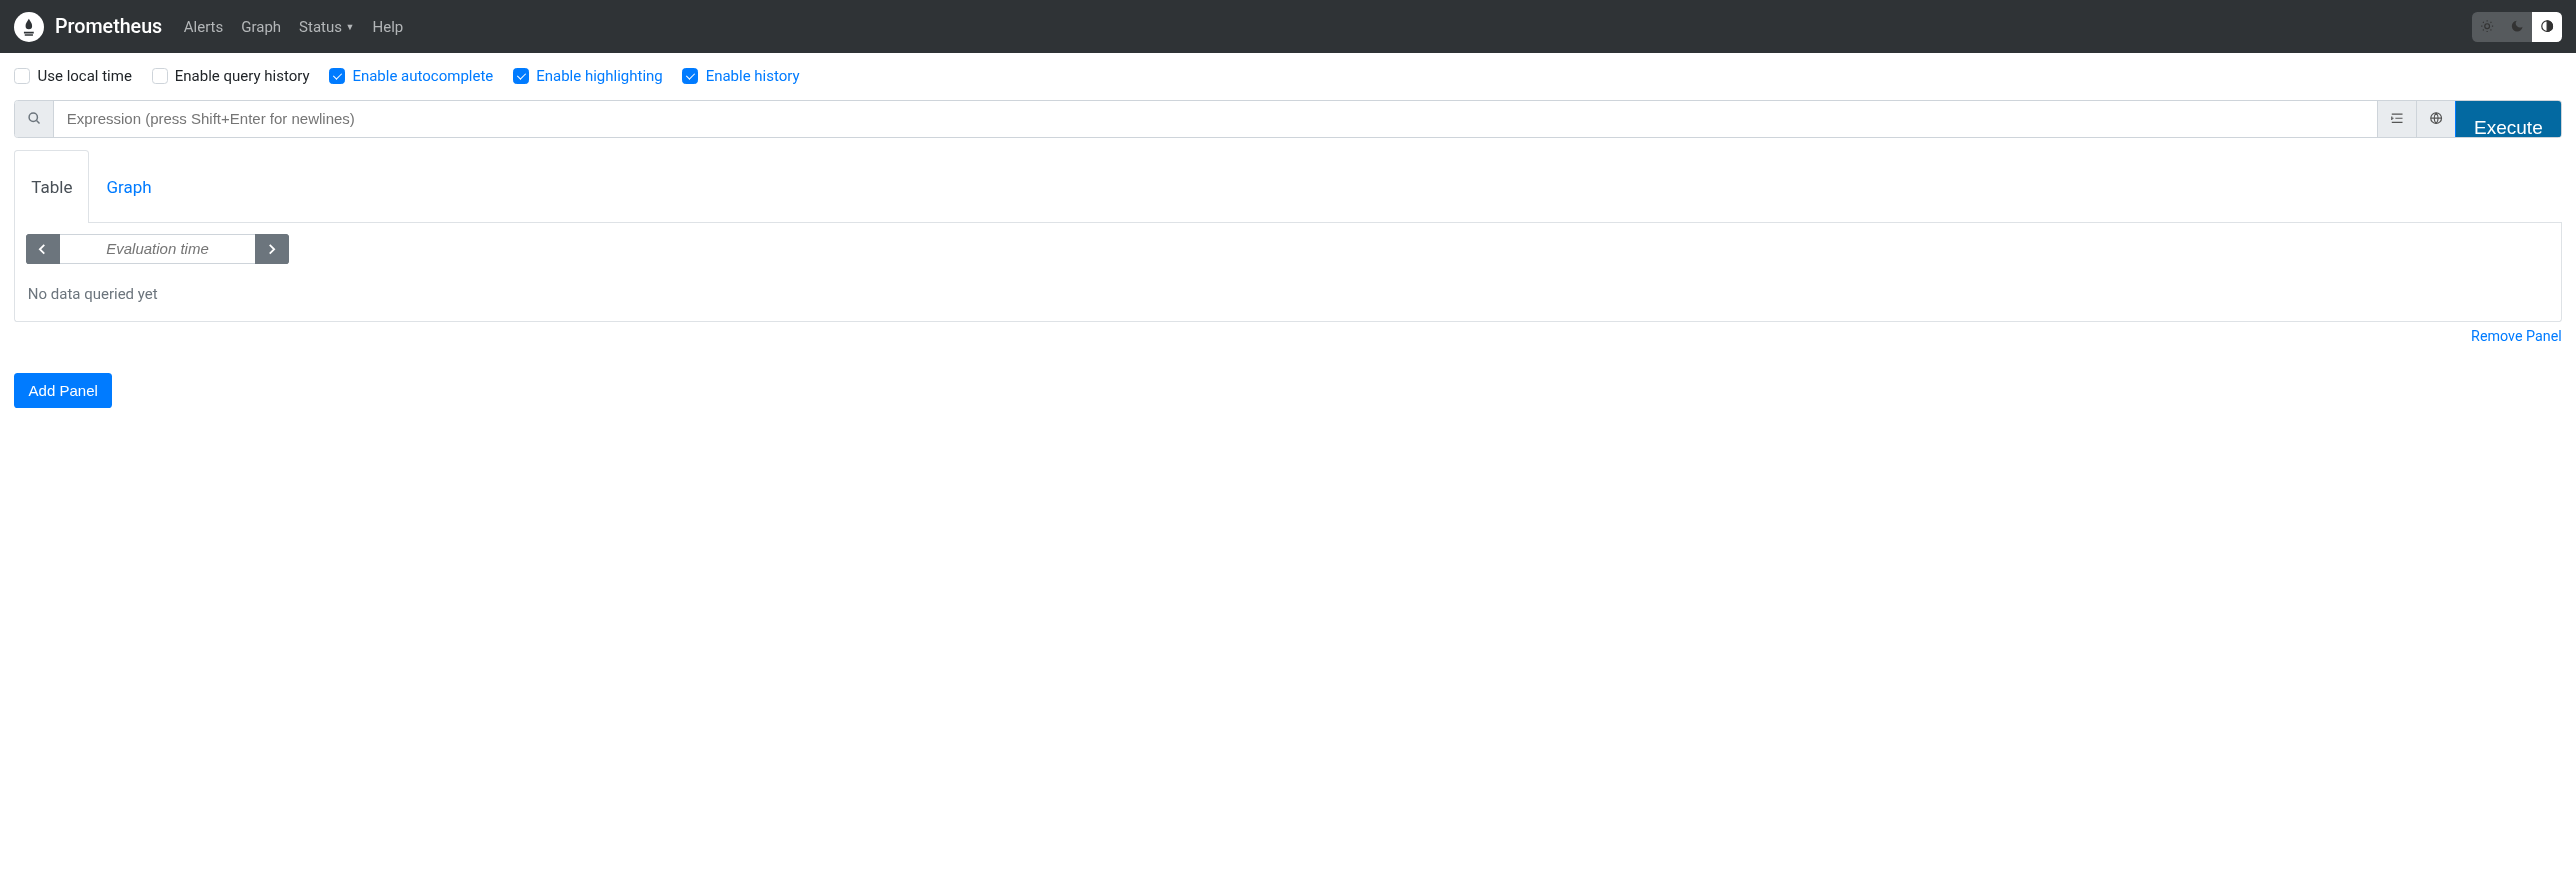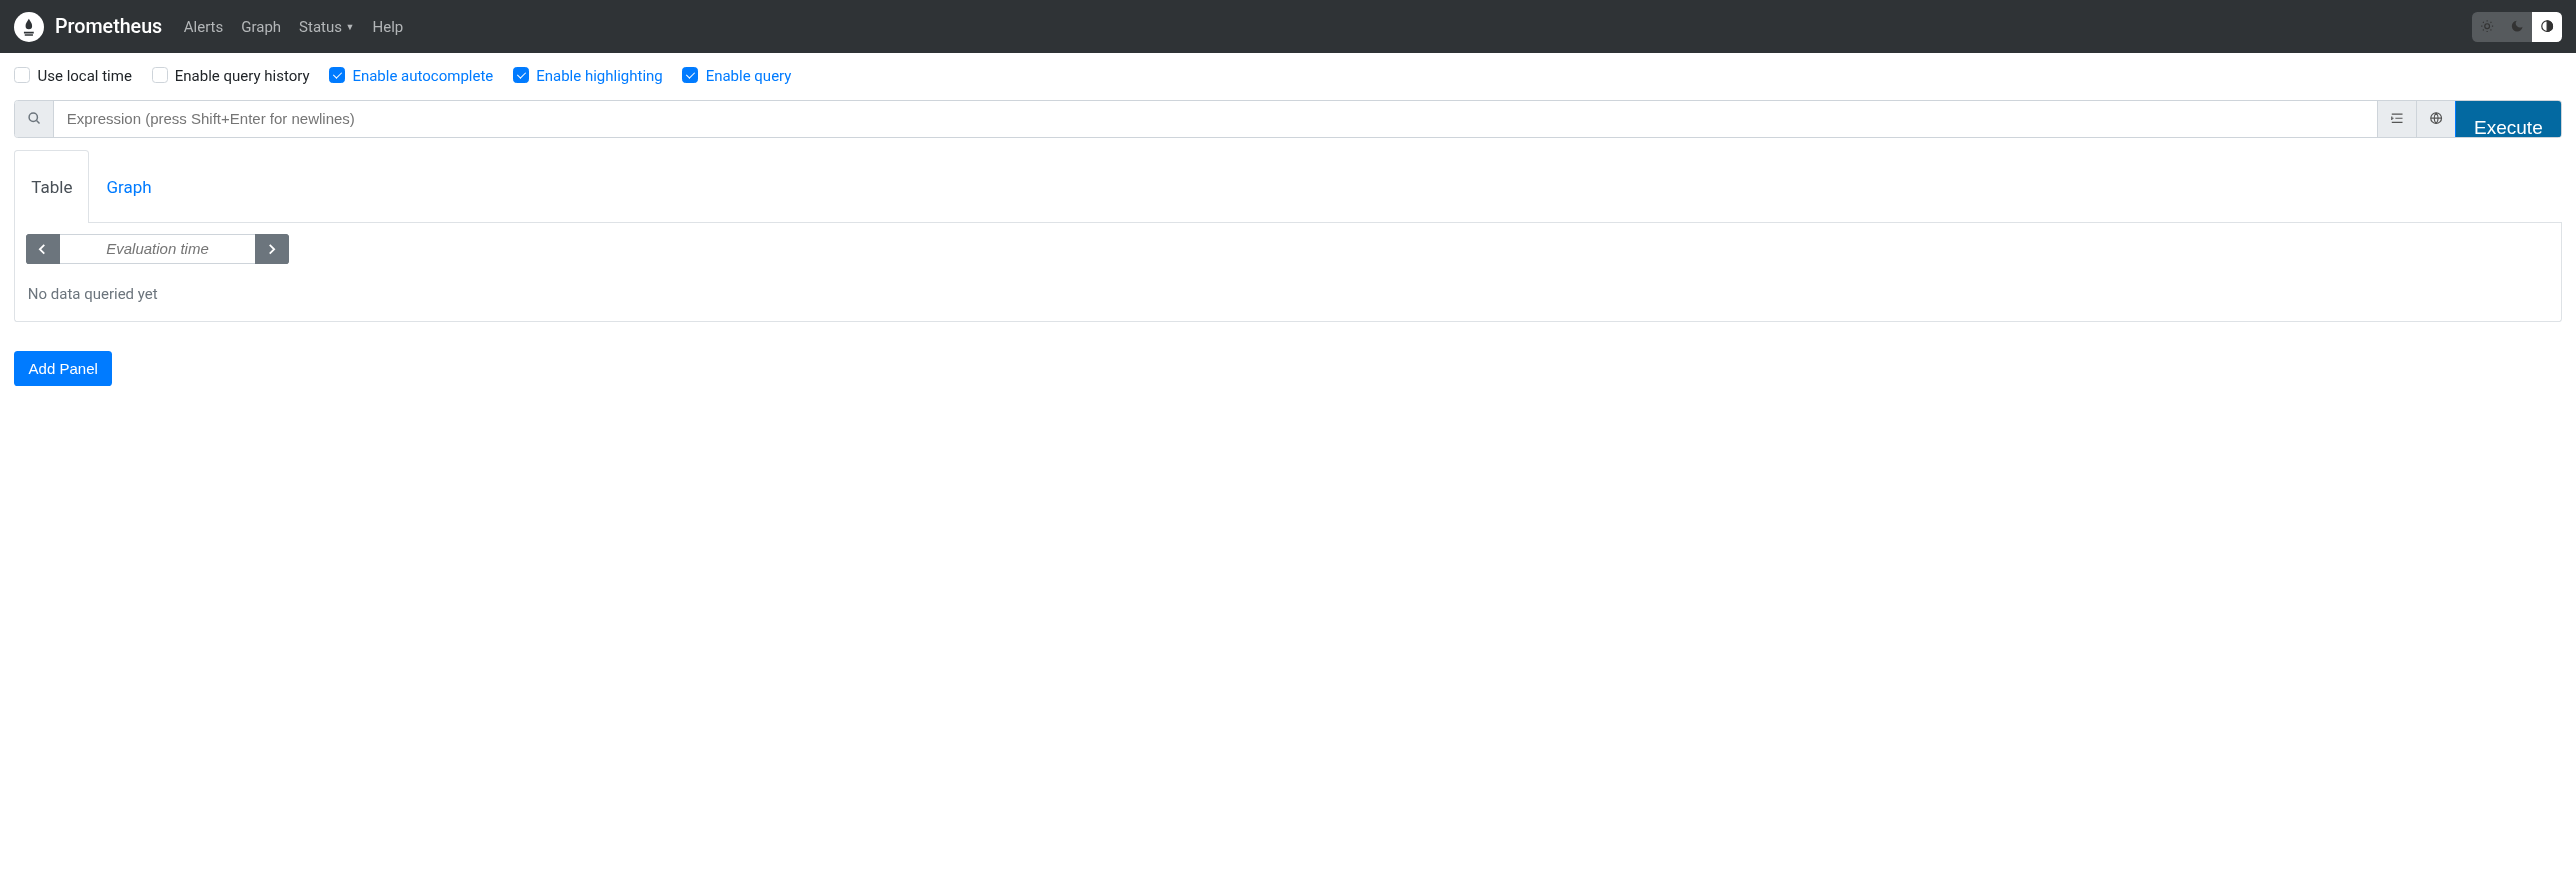--- a/index.html
+++ b/index.html
@@ -86,20 +86,21 @@
     }
     .options-row {
       display: flex;
       gap: 19.7px;
       align-items: center;
       margin-bottom: 14.3px;
       flex-wrap: wrap;
     }
     .check-item {
       display: flex;
+      align-items: center;
       gap: 7.2px;
       font-size: 15px;
       cursor: pointer;
     }
     .check-item.blue-label {
       color: #007bff;
     }
     .checkbox {
       width: 16px;
       height: 16px;
@@ -308,21 +309,21 @@
     <label class="check-item blue-label">
       <span class="checkbox checked"></span>
       <span>Enable autocomplete</span>
     </label>
     <label class="check-item blue-label">
       <span class="checkbox checked"></span>
       <span>Enable highlighting</span>
     </label>
     <label class="check-item blue-label">
       <span class="checkbox checked"></span>
-      <span>Enable query</span>
+      <span>Enable history</span>
     </label>
   </div>
 
   <div class="expr-row">
     <div class="search-addon">
       <svg width="14.3" height="14.3" viewBox="0 0 24 24" fill="none" stroke="currentColor" stroke-width="2.5">
           <circle cx="10.5" cy="10.5" r="7"></circle>
           <line x1="21" y1="21" x2="16" y2="16"></line>
         </svg>
     </div>
@@ -359,17 +360,20 @@
       <input type="text" class="eval-input" placeholder="Evaluation time" style="">
       <div class="step-btn">
         <svg width="9" height="12.5" viewBox="0 0 10 14" fill="none" stroke="#fff" stroke-width="2">
             <path d="M3 2 L8 7 L3 12"></path>
           </svg>
       </div>
     </div>
     <div class="no-data">No data queried yet</div>
   </div>
 
+  <div class="remove-panel">
+    <a>Remove Panel</a>
+  </div>
 
   <button class="add-panel-btn">Add Panel</button>
 
 </div>
 
 
 </body></html>

